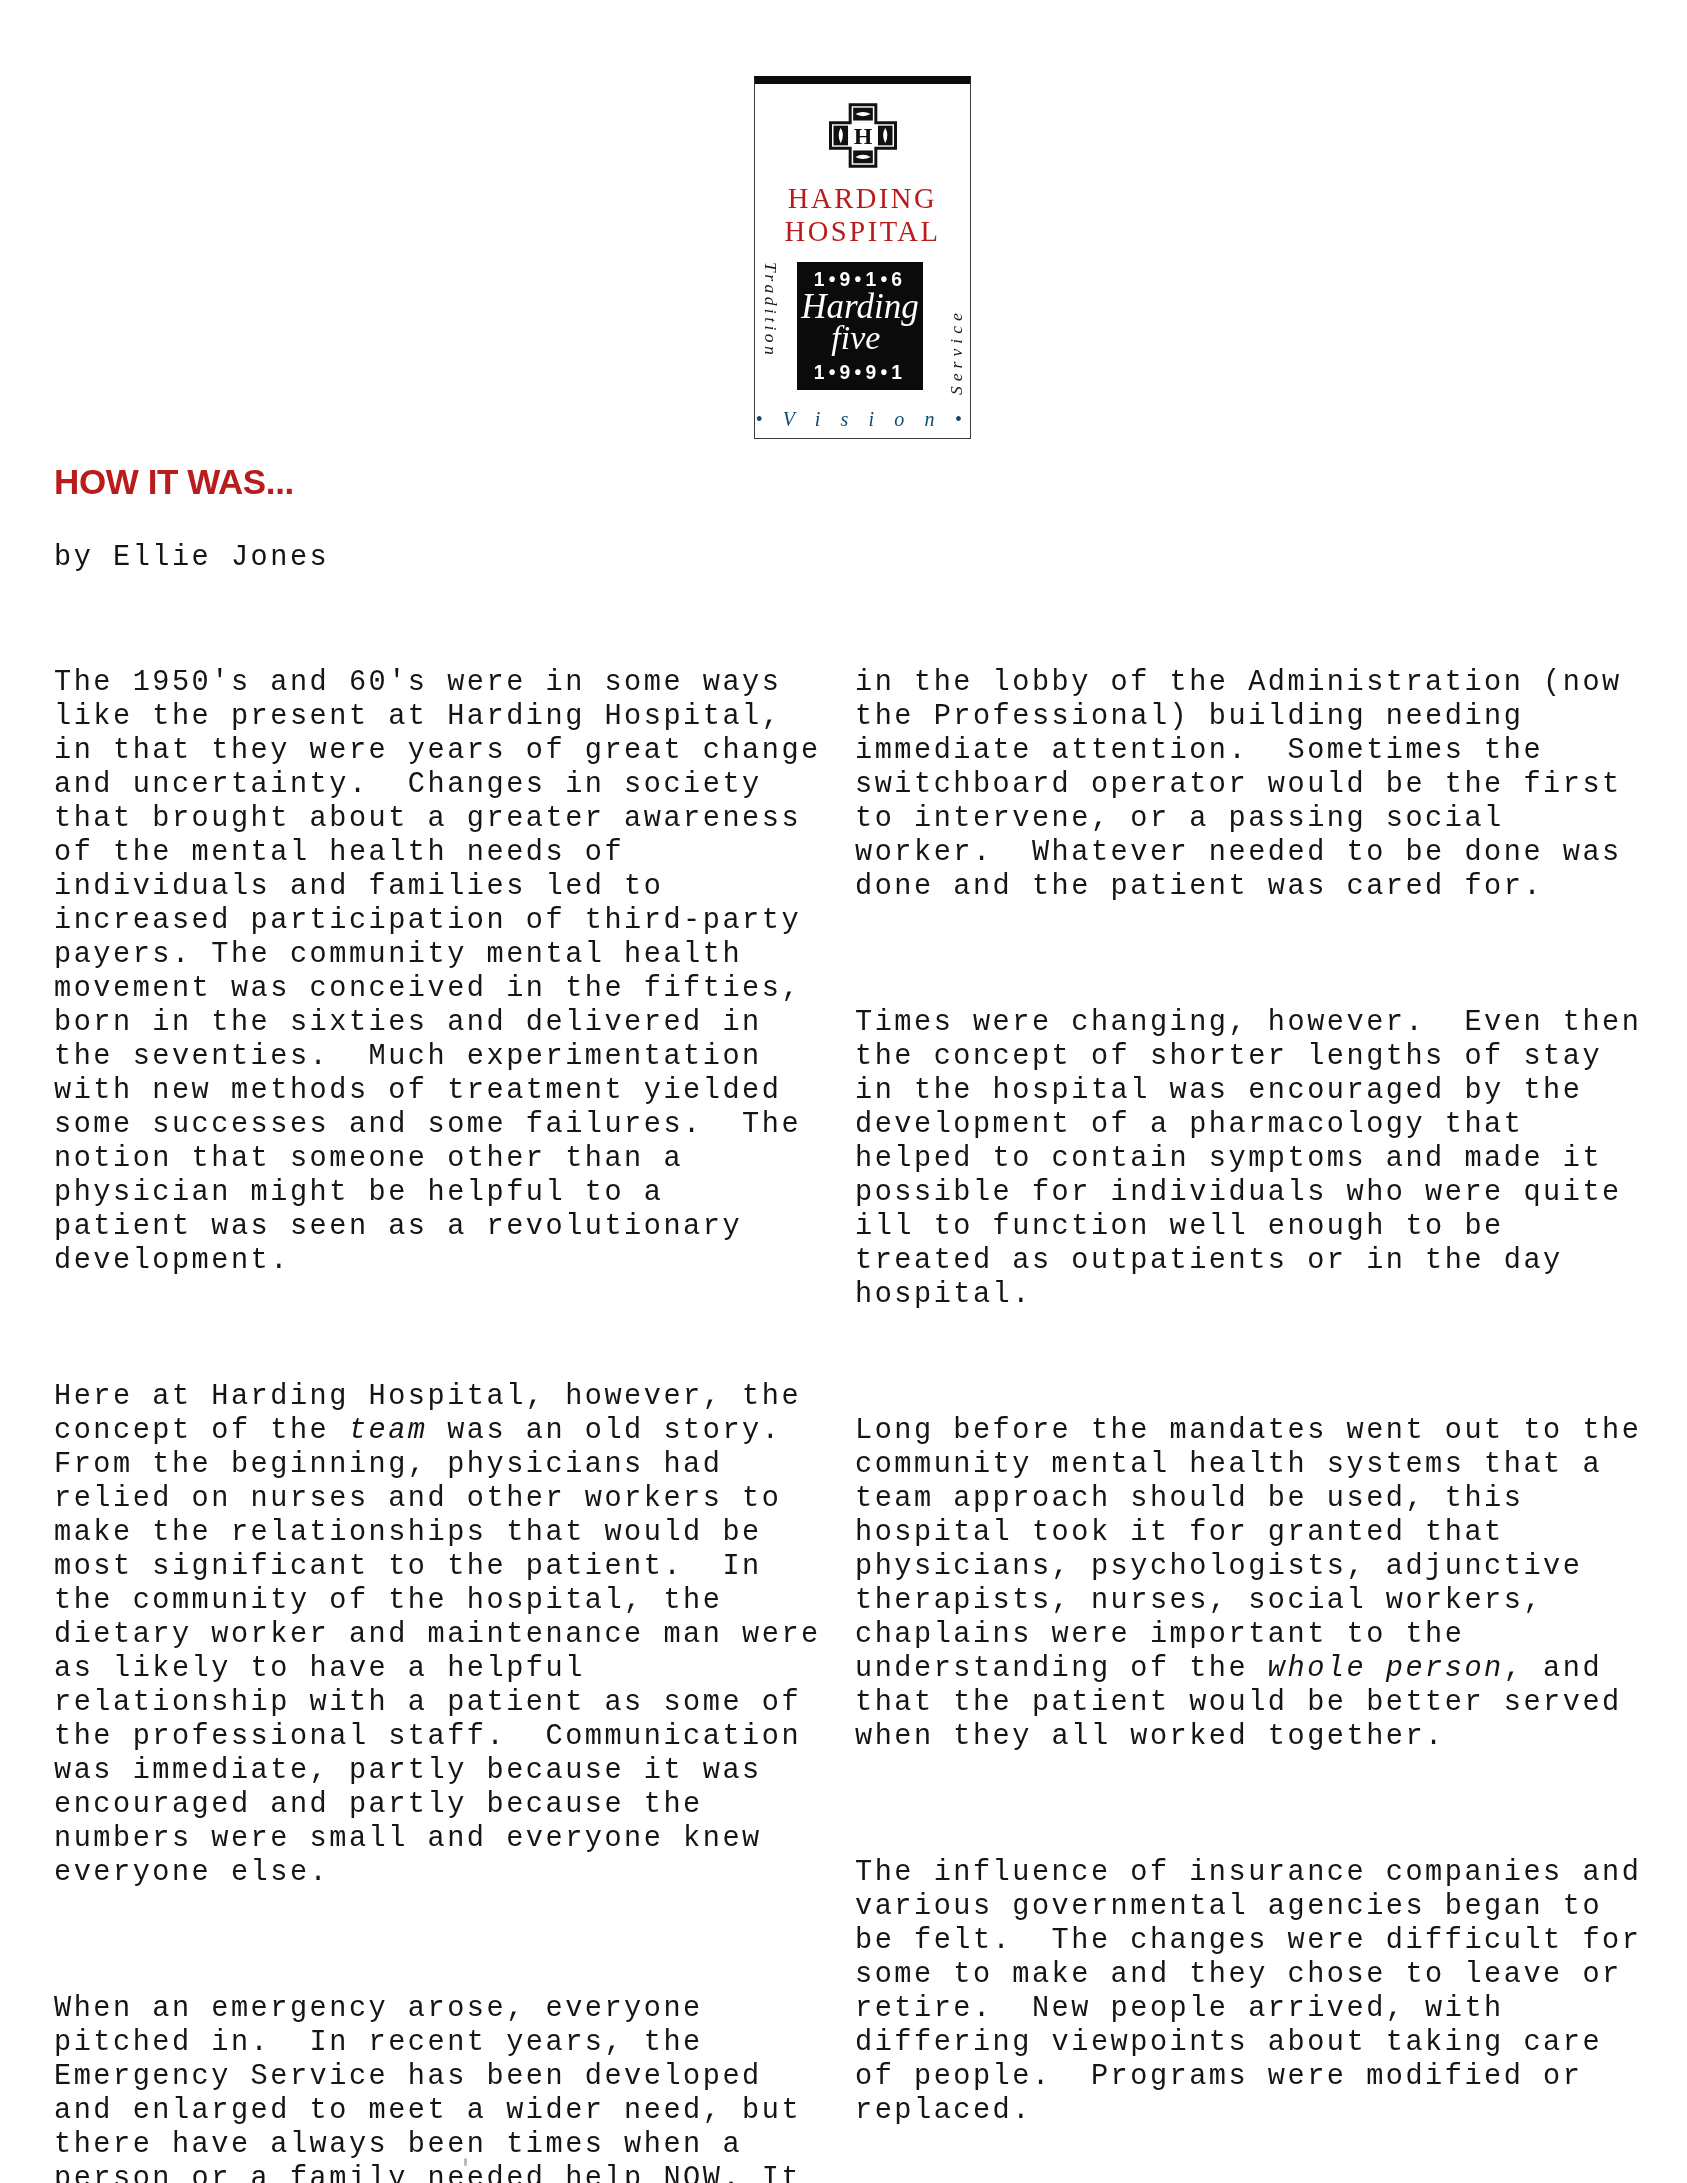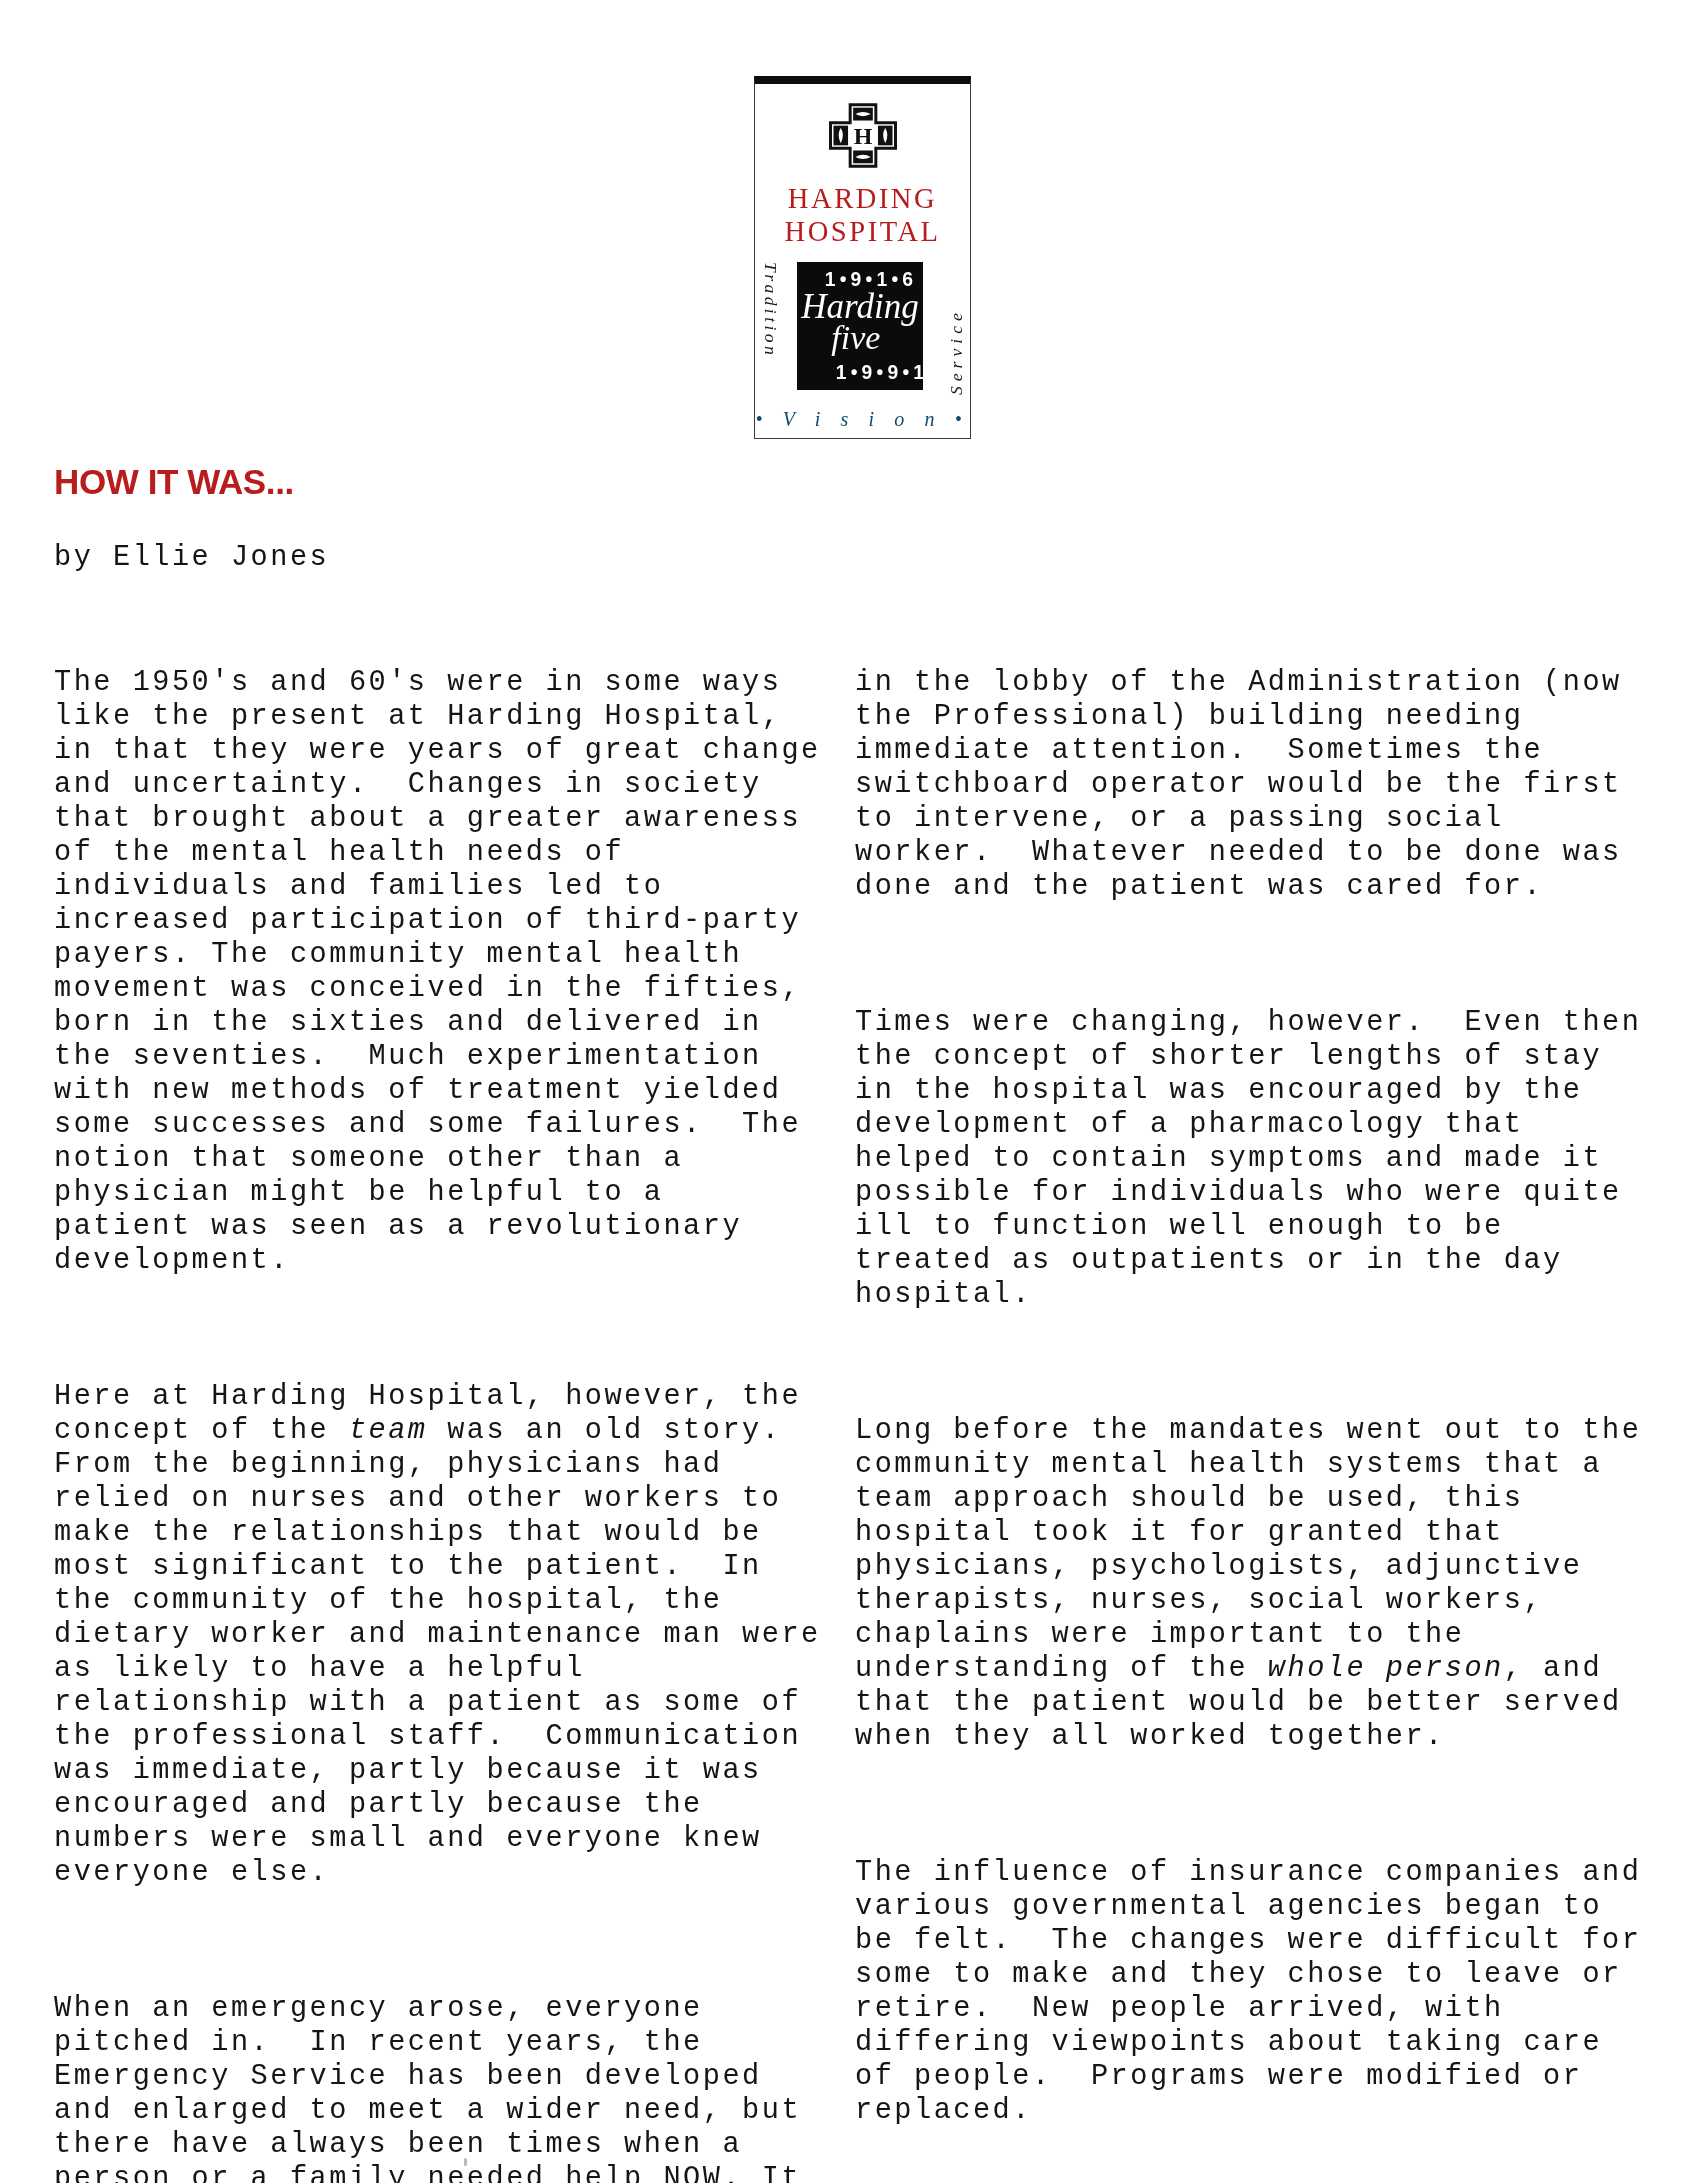--- a/index.html
+++ b/index.html
@@ -26,21 +26,21 @@
     font-size:28.6px;letter-spacing:2.5px;color:#b91c1c;line-height:1;
   }
   .logo-name.l1{top:101px;}
   .logo-name.l2{top:134px;}
   .anniv-square{
     position:absolute;left:42px;top:178px;width:126px;height:128px;
     background:#0b0b0b;color:#ffffff;text-align:center;
   }
   .anniv-years{
     font-family:"Liberation Sans", sans-serif;font-weight:bold;
-    font-size:19.3px;letter-spacing:4.2px;line-height:1;margin-left:22px;
+    font-size:19.3px;letter-spacing:4.2px;line-height:1;
   }
   .anniv-years.top{margin-top:8.4px;}
   .anniv-years.bottom{position:absolute;bottom:7.6px;width:100%;text-align:center;}
   .anniv-script{
     font-family:"Liberation Serif", serif;font-style:italic;
     line-height:0.9;color:#fff;
   }
   .anniv-script.seventy{font-size:35px;margin-top:1.7px;}
   .anniv-script.five{font-size:34px;margin-left:-8.4px;}
   .side-label{

